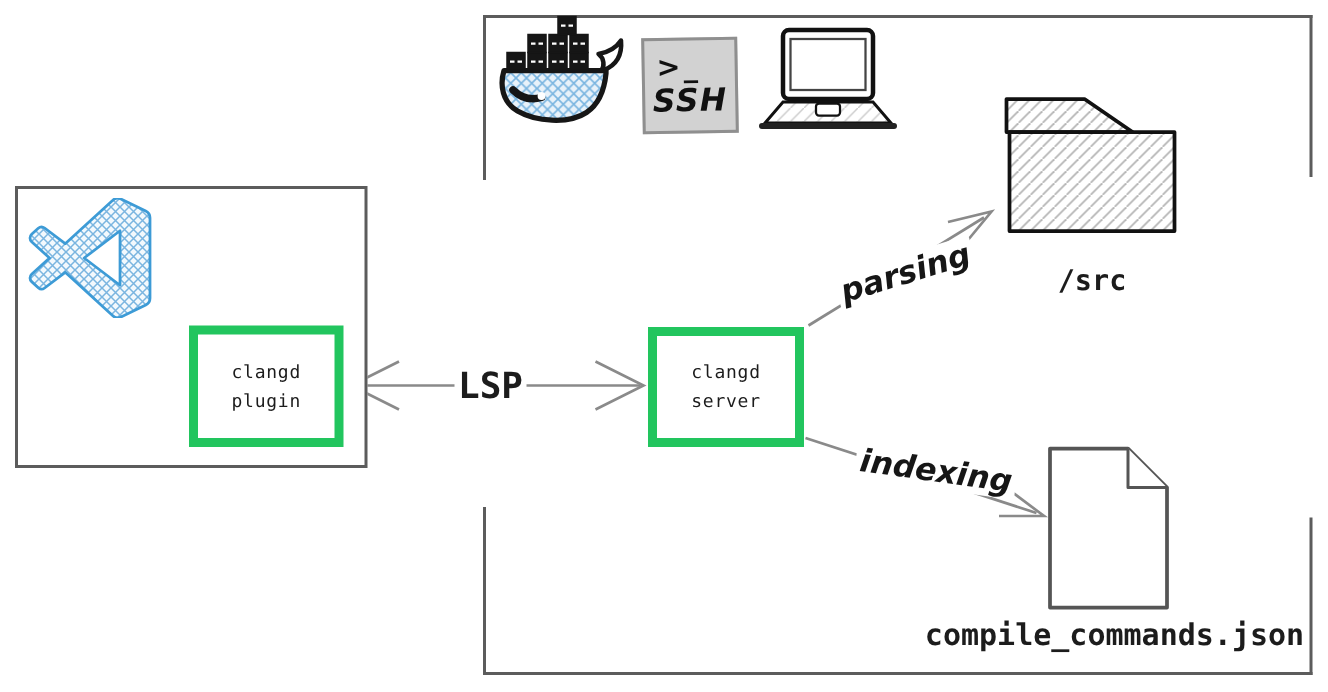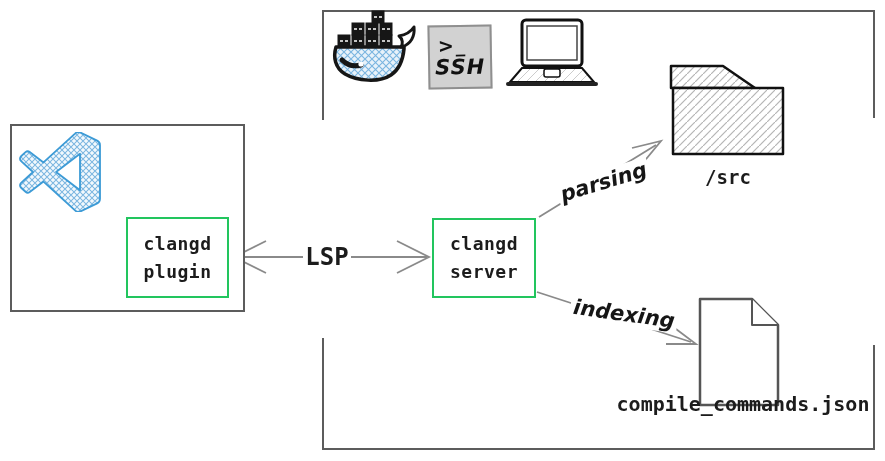--- a/index.html
+++ b/index.html
@@ -5,22 +5,22 @@
   html,body{margin:0;padding:0;background:#ffffff;}
   .stage{
     position:relative;width:885px;height:461px;background:#ffffff;overflow:hidden;
     font-family:"DejaVu Sans Mono","Liberation Mono",monospace;color:#1c1c1c;
   }
   .abs{position:absolute;}
   svg{display:block;}
   .overlay{position:absolute;left:0;top:0;z-index:1;pointer-events:none;}
   .node-box{
     position:absolute;z-index:3;box-sizing:border-box;background:#ffffff;
-    border:2px solid #22c55e;display:flex;align-items:center;justify-content:center;
-    font-size:18px;font-weight:700;line-height:1.55;white-space:pre;text-align:center;
+    border:6px solid #22c55e;display:flex;align-items:center;justify-content:center;
+    font-size:12px;font-weight:400;line-height:1.55;white-space:pre;text-align:center;
     letter-spacing:0.5px;
   }
   .frame-box{
     position:absolute;z-index:2;box-sizing:border-box;background:#ffffff;
     border:2px solid #5c5c5c;
   }
   .edge-label{
     position:absolute;z-index:4;background:#ffffff;display:flex;align-items:center;justify-content:center;
     font-size:24px;font-weight:600;
   }
@@ -156,22 +156,22 @@
     <defs>
       <pattern id="fdh" width="8" height="8" patternUnits="userSpaceOnUse">
         <rect width="8" height="8" fill="#ffffff"></rect>
         <path d="M0 8 L8 0" stroke="#b5b5b5" stroke-width="1.2"></path>
       </pattern>
     </defs>
     <polygon points="8,30 8,8 60,8 92,30" fill="url(#fdh)" stroke="#111111" stroke-width="2.5" stroke-linejoin="round"></polygon>
     <rect x="10" y="30" width="110" height="66" fill="url(#fdh)" stroke="#111111" stroke-width="2.5" stroke-linejoin="round"></rect>
   </svg>
 
-  <div class="mono-label" style="left:695px;top:166px;width:66px;font-size:19px;">/src</div>
+  <div class="mono-label" style="left:695px;top:176px;width:66px;font-size:19px;">/src</div>
 
   <svg class="abs" style="left:698px;top:297px;z-index:3;" width="82" height="110" viewBox="0 0 82 110">
     <path d="M2 2 L54 2 L80 28 L80 108 L2 108 Z" fill="#ffffff" stroke="#555555" stroke-width="2.5" stroke-linejoin="round"></path>
     <path d="M54 2 L54 28 L80 28" fill="#ffffff" stroke="#555555" stroke-width="2" stroke-linejoin="round"></path>
   </svg>
 
-  <div class="mono-label" style="left:610px;top:392px;width:266px;font-size:20px;">compile_commands.json</div>
+  <div class="mono-label" style="left:610px;top:411px;width:266px;font-size:20px;">compile_commands.json</div>
 
 </div>
 
 </body></html>

